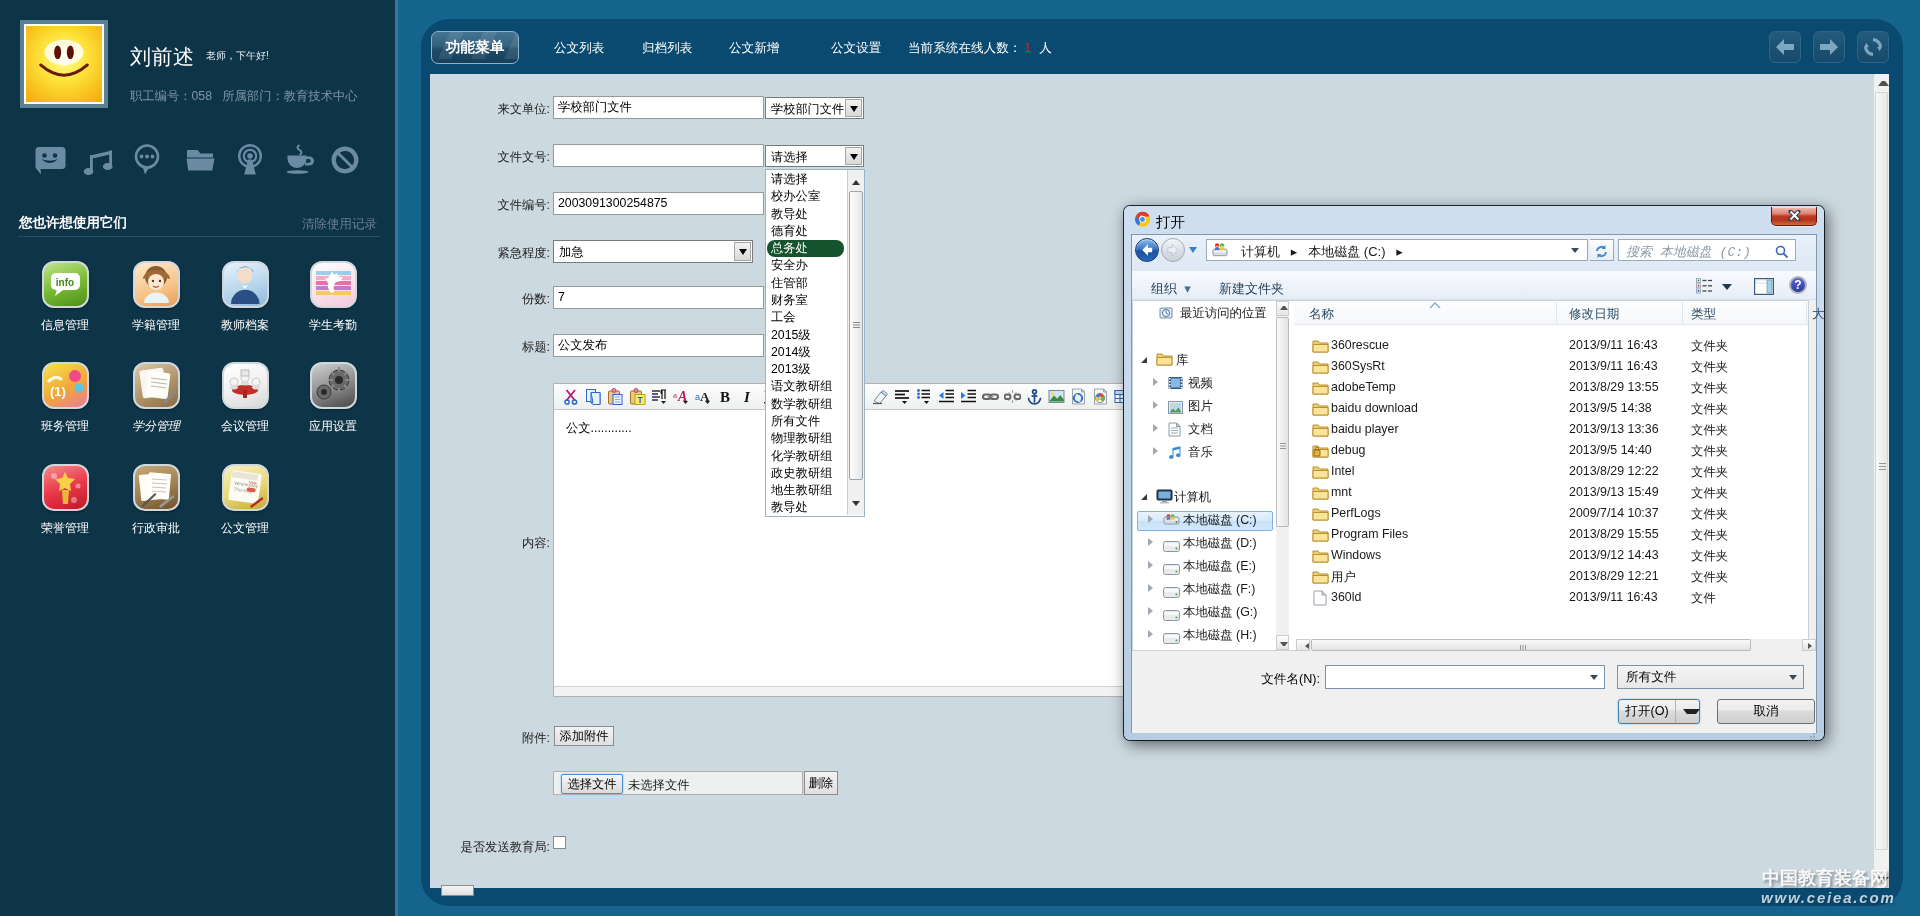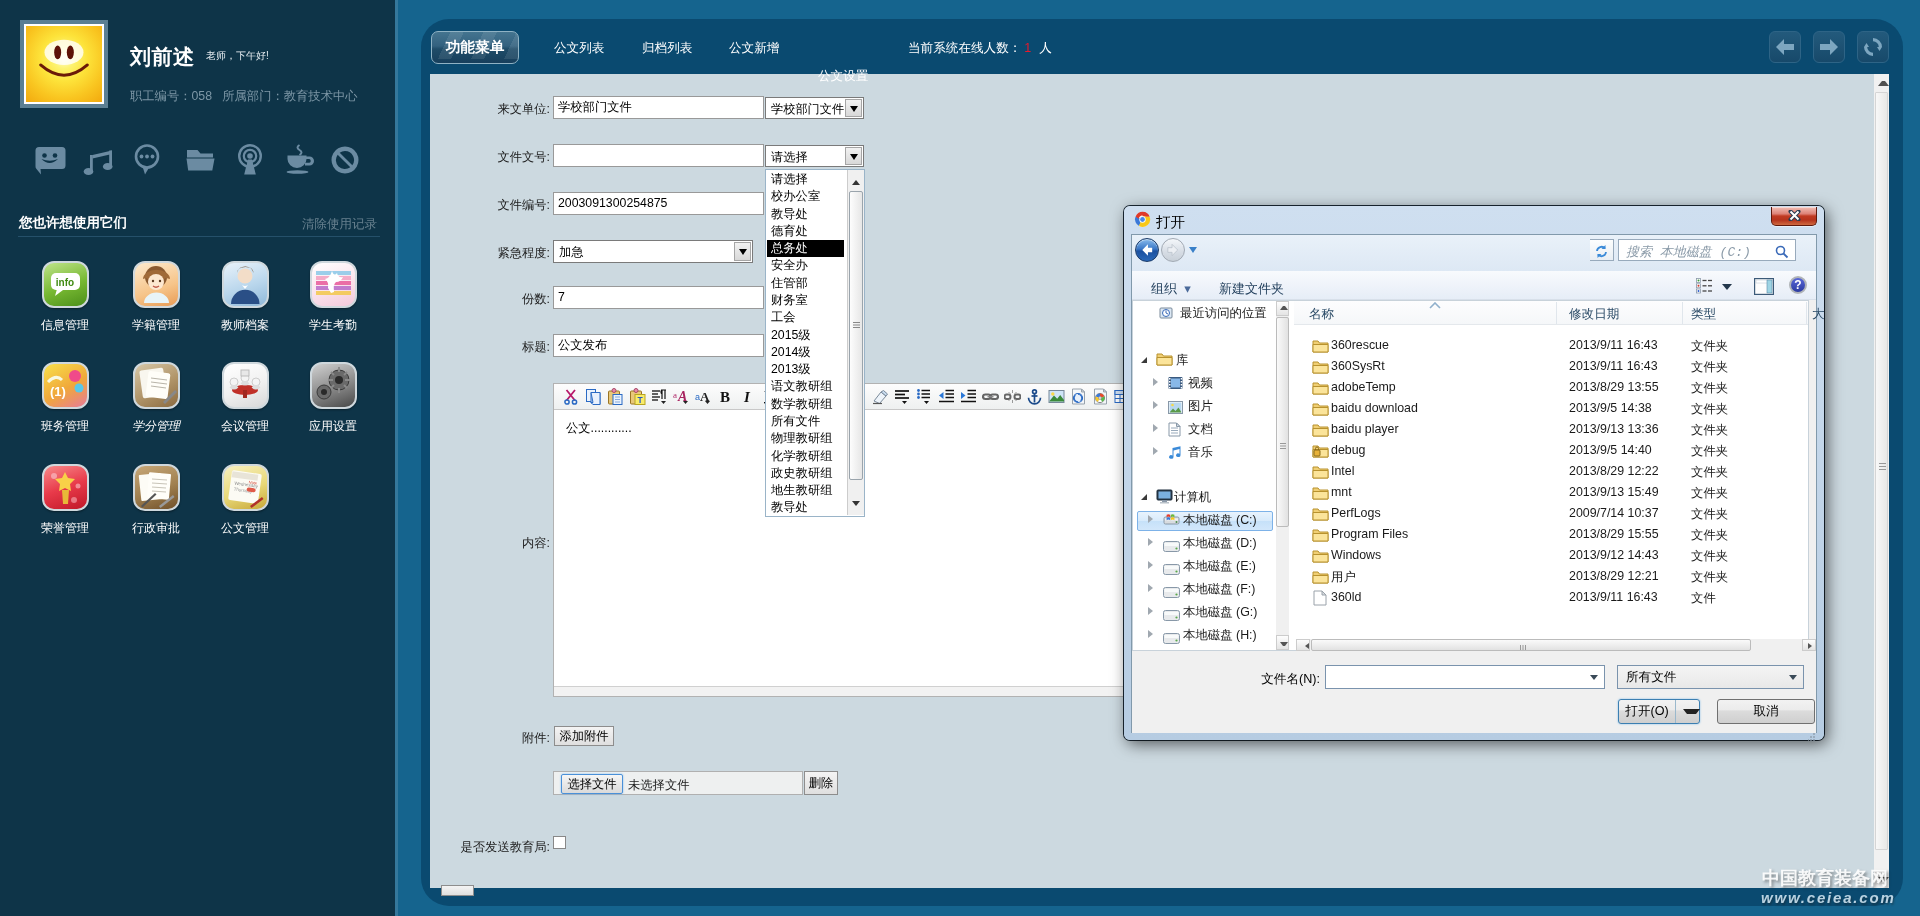--- a/index.html
+++ b/index.html
@@ -4,21 +4,21 @@
 <style>
 * { margin:0; padding:0; box-sizing:border-box; }
 html,body { width:1920px; height:916px; overflow:hidden; }
 body { font-family:"Liberation Sans",sans-serif; background:#15648e; position:relative; }
 
 
 #sidebar { position:absolute; left:0; top:0; width:398px; height:916px; background:#0e3448; border-right:3px solid #35789c; }
 #avatar { position:absolute; left:20px; top:20px; width:88px; height:88px; background:#5b7f93; padding:4px; }
 #avatar .inner { width:80px; height:80px; background:#fff; padding:2px; }
 #avatar .face { width:76px; height:76px; background:radial-gradient(circle at 50% 42%, #fffbe0 0%, #fdf370 18%, #fde33a 40%, #f9c520 70%, #f2a90e 100%); position:relative; }
-#uname { position:absolute; left:130px; top:43px; color:#fff; font-size:21px; font-weight:bold; letter-spacing:0.5px; }
+#uname { position:absolute; left:130px; top:43px; color:#fff; font-size:21px; font-weight:normal; letter-spacing:0.5px; }
 #ugreet { position:absolute; left:206px; top:49px; color:#e8eef2; font-size:10px; }
 #uinfo { position:absolute; left:130px; top:88px; color:#7d97a6; font-size:12.3px; }
 .ticon { position:absolute; top:143px; width:34px; height:34px; }
 .ticon svg { width:34px; height:34px; fill:#6b8ba2; stroke:#6b8ba2; }
 #secthead { position:absolute; left:19px; top:214px; color:#fff; font-size:13.5px; font-weight:bold; }
 #clearrec { position:absolute; right:18px; top:216px; color:#68818f; font-size:12.5px; }
 #sepline { position:absolute; left:18px; top:236px; width:362px; border-top:1px solid #25506a; }
 .app { position:absolute; width:90px; text-align:center; }
 .app .ic { width:47px; height:47px; margin:0 auto; border-radius:12px; border:2px solid #cfd8dd; box-shadow:0 1px 2px rgba(0,0,0,.4); position:relative; overflow:hidden; }
 .app .lb { margin-top:9px; color:#fff; font-size:12px; }
@@ -47,21 +47,21 @@
 .flabel { position:absolute; color:#1c1c1c; font-size:12.3px; text-align:right; width:120px; }
 .finput { position:absolute; height:23px; background:#fff; border:1px solid #999; font-size:12.3px; color:#000; padding:0 4px; line-height:21px; }
 .fselect { position:absolute; height:22px; background:#fff; border:1px solid #7a7a7a; font-size:12.2px; color:#000; white-space:nowrap; overflow:hidden; }
 .fselect .txt { position:absolute; left:5px; top:3px; }
 .fselect .sbtn { position:absolute; right:1px; top:1px; bottom:1px; width:17px; background:linear-gradient(180deg,#f2f2f2,#d8d8d8); border:1px solid #a5a5a5; }
 .fselect .sbtn:after { content:""; position:absolute; left:4px; top:6px; border:4px solid transparent; border-top:6px solid #000; }
 
 
 #ddlist { position:absolute; left:765px; top:169px; width:100px; height:348px; background:#fff; border:1px solid #9ab4c8; }
 #ddlist .it { position:absolute; left:1px; width:77px; height:17.3px; font-size:12.3px; padding-left:4px; color:#000; line-height:17px; white-space:nowrap; }
-#ddlist .sel { background:#000000; color:#fff; }
+#ddlist .sel { background:#14532d; color:#fff;border-radius:8px; }
 #ddscroll { position:absolute; right:0; top:0; width:17px; height:345px; background:#f0f0f0; border-left:1px solid #ccc; }
 
 
 #edit { position:absolute; left:553px; top:383px; width:1267px; height:314px; border:1px solid #b2b2b2; background:#fff; }
 #edtoolbar { position:absolute; left:0; top:0; right:0; height:26px; background:linear-gradient(180deg,#fdfdfd,#eef0f0); border-bottom:1px solid #c8c8c8; }
 #edfoot { position:absolute; left:0; bottom:0; right:0; height:10px; background:#f2f2f2; border-top:1px solid #d0d0d0; }
 #edtext { position:absolute; left:12px; top:36px; font-size:12.3px; color:#000; }
 .tbi { position:absolute; top:4px; width:17px; height:17px; }
 
 
@@ -278,21 +278,21 @@
 
 </div>
 
 <div id="panel"></div>
 <div id="content"></div>
 <div id="navrow">
   <div id="btnmenu"><div class="shine"></div>功能菜单</div>
   <div class="navlink" style="left:133px;">公文列表</div>
   <div class="navlink" style="left:221px;">归档列表</div>
   <div class="navlink" style="left:308px;">公文新增</div>
-  <div class="navlink" style="left:397px;margin-top:28px;">公文设置</div>
+  <div class="navlink" style="left:410px;">公文设置</div>
   <div id="online">当前系统在线人数：<b>1</b>人</div>
   <div class="navbtn" style="left:1348px;"><svg viewBox="0 0 22 22">
         <path d="M10 3 L2 11 l8 8 v-5 h10 v-6 H10 z"></path>
       </svg></div>
   <div class="navbtn" style="left:1392px;"><svg viewBox="0 0 22 22">
         <path d="M12 3 l8 8-8 8 v-5 H2 v-6 h10 z"></path>
       </svg></div>
   <div class="navbtn" style="left:1436px;"><svg viewBox="0 0 22 22">
         <path d="M11 2 a9 9 0 0 1 9 9 h-3.2 a5.8 5.8 0 0 0 -5.8-5.8 V2 z M11 20 a9 9 0 0 1 -9-9 h3.2 a5.8 5.8 0 0 0 5.8 5.8 V20 z"></path>
         <path d="M20 11 l-5 0 2.5 4z M2 11 l5 0 -2.5-4z"></path>
@@ -572,20 +572,34 @@
   <div id="dlgclient"></div>
 
   <div style="position:absolute;left:8px;top:29px;width:684px;height:36px;background:linear-gradient(180deg,#e9f1f9,#dde8f4);"></div>
   <div style="position:absolute;left:11px;top:32px;width:24px;height:24px;border-radius:50%;background:linear-gradient(180deg,#8abcec 0%,#3a78c8 45%,#1a50a0 55%,#2a68b8 100%);border:1px solid #1a3a68;box-shadow:inset 0 1px 1px rgba(255,255,255,.6);"><svg width="16" height="16" viewBox="0 0 17 17" style="margin:3px;">
         <path d="M9.5 2.5 L3.5 8.5 l6 6 v-3.5 h4.5 v-5 h-4.5z" fill="#fff"></path>
       </svg></div>
   <div style="position:absolute;left:37px;top:32px;width:24px;height:24px;border-radius:50%;background:linear-gradient(180deg,#f4f7fa,#d8dee6 55%,#c8d0d8);border:1px solid #a2aab4;"><svg width="16" height="16" viewBox="0 0 17 17" style="margin:3px;">
         <path d="M7.5 2.5 L13.5 8.5 l-6 6 v-3.5 h-4.5 v-5 h4.5z" fill="#eceff3" stroke="#b8c0ca" stroke-width="0.8"></path>
       </svg></div>
   <div style="position:absolute;left:65px;top:41px;border:4.5px solid transparent;border-top:6px solid #3a80c8;"></div>
+  <div style="position:absolute;left:82px;top:33px;width:382px;height:22px;background:#fff;border:1px solid #98aabc;">
+    <svg width="16" height="15" viewBox="0 0 17 15" style="position:absolute;left:5px;top:3px;">
+        <rect x="1" y="6" width="15" height="7" rx="1.5" fill="#d8dce0" stroke="#8898a8"></rect>
+        <rect x="2" y="7.5" width="13" height="2" fill="#f0f2f4"></rect>
+        <g transform="translate(2.5,0) scale(0.75)">
+          <path d="M1 1 C3 -0.5 5 -0.5 7 1 V5 C5 3.5 3 3.5 1 5z" fill="#e83a2a"></path>
+          <path d="M8 1 C10 -0.5 12 -0.5 14 1 V5 C12 3.5 10 3.5 8 5z" fill="#6ab83a"></path>
+          <path d="M1 6 C3 4.5 5 4.5 7 6 V10 C5 8.5 3 8.5 1 10z" fill="#3a78d8"></path>
+          <path d="M8 6 C10 4.5 12 4.5 14 6 V10 C12 8.5 10 8.5 8 10z" fill="#f8c818"></path>
+        </g>
+      </svg>
+    <div style="position:absolute;left:34px;top:3px;font-size:13px;color:#1a1a1a;">计算机&nbsp;&nbsp;&nbsp;▸&nbsp;&nbsp;&nbsp;本地磁盘 (C:)&nbsp;&nbsp;&nbsp;▸</div>
+    <div style="position:absolute;right:8px;top:8px;border:4px solid transparent;border-top:5px solid #3a4a58;"></div>
+  </div>
   <div style="position:absolute;left:466px;top:33px;width:24px;height:22px;background:linear-gradient(180deg,#fdfefe,#e8eef4);border:1px solid #98aabc;border-left:none;"><svg width="15" height="15" viewBox="0 0 15 15" style="margin:4px 4px;">
         <path d="M3 7 a4.5 4.5 0 0 1 8-2.5 M12 8 a4.5 4.5 0 0 1 -8 2.5" fill="none" stroke="#3a8ad8" stroke-width="1.8"></path>
         <path d="M11.5 1 v4 h-4z" fill="#3a8ad8"></path>
         <path d="M3.5 14 v-4 h4z" fill="#3a8ad8"></path>
       </svg></div>
   <div style="position:absolute;left:494px;top:33px;width:178px;height:22px;background:#fff;border:1px solid #98aabc;">
     <div style="position:absolute;left:7px;top:3px;font-size:13px;font-style:italic;color:#8a9aa8;font-family:Liberation Mono, monospace;">搜索 本地磁盘 (C:)</div>
     <svg width="14" height="14" viewBox="0 0 14 14" style="position:absolute;right:6px;top:5px;">
         <circle cx="5.5" cy="5.5" r="4" fill="none" stroke="#3a6ab8" stroke-width="1.6"></circle>
         <line x1="8.5" y1="8.5" x2="12.5" y2="12.5" stroke="#3a6ab8" stroke-width="1.8"></line>

